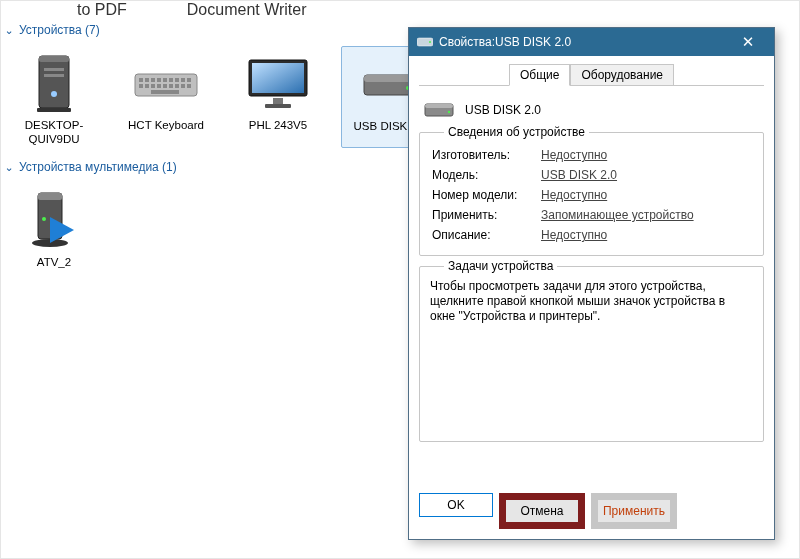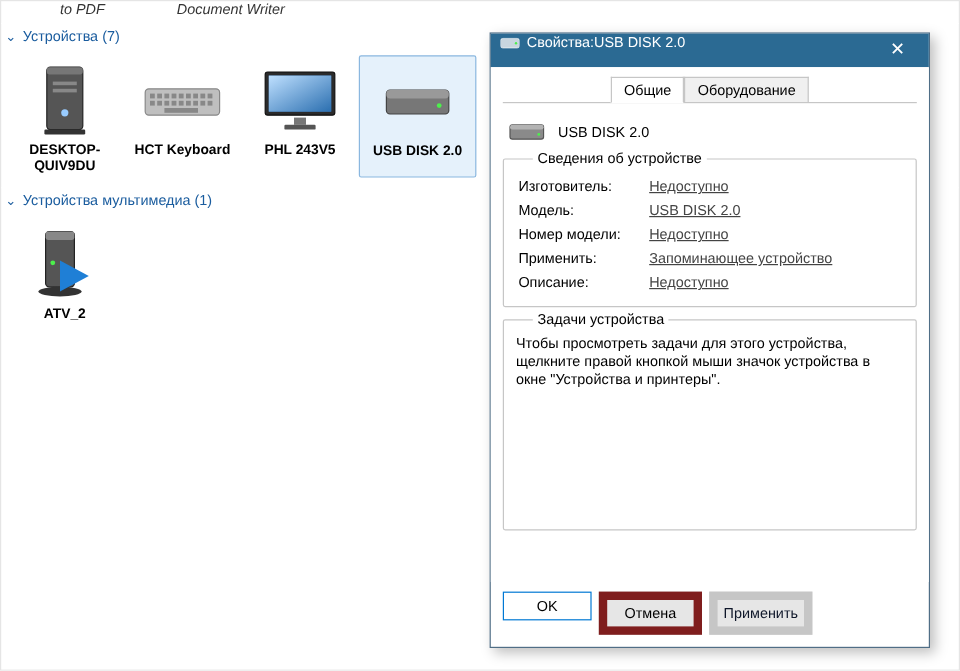--- a/index.html
+++ b/index.html
@@ -17,47 +17,45 @@
   .window {
     position: absolute;
     inset: 0;
     border: 1px solid #e5e5e5;
     box-sizing: border-box;
     background: #fff;
   }
   .trunc-row {
     height: 18px;
     color: #333;
-    padding-left: 49px;
+    padding-left: 76px;
     display: flex;
     gap: 60px;
-    font-size: 12px;
-    font-style: italic;
+    font-size: 16px;
   }
   .section-header {
     color: #1a5c9e;
     font-size: 12px;
     padding: 3px 6px 3px 2px;
     display: flex;
     align-items: center;
     gap: 4px;
     border-top: 1px solid #ffffff;
   }
   .section-header .chev {
     color: #1a5c9e;
     font-size: 11px;
     width: 12px;
     text-align: center;
   }
   .devices-grid {
     display: flex;
     flex-wrap: wrap;
     padding: 6px 0 8px 4px;
-    gap: 0;
-    font-weight: bold;
+    gap: 14px;
   }
   .device {
     width: 98px;
     display: flex;
     flex-direction: column;
     align-items: center;
     padding: 6px 0 2px 0;
     box-sizing: border-box;
   }
   .device.selected {
@@ -93,21 +91,21 @@
     box-shadow: 4px 4px 10px rgba(0,0,0,0.25);
     background: #fff;
     display: flex;
     flex-direction: column;
   }
   .dlg-title {
     height: 28px;
     background: #2b6a93;
     color: #fff;
     display: flex;
-    align-items: flex-start;
+    align-items: center;
     padding: 0 6px 0 8px;
     font-size: 12px;
   }
   .dlg-title .tic {
     width: 16px; height: 16px; margin-right: 6px;
     display:inline-flex; align-items:center; justify-content:center;
   }
   .dlg-title .close {
     margin-left: auto;
     width: 40px;
@@ -201,21 +199,21 @@
     display: inline-flex;
     align-items: center;
     justify-content: center;
     cursor: pointer;
   }
   .btn.default {
     border: 1.5px solid #0078d4;
     background: #fff;
   }
   .btn.disabled {
-    color: #0f172a;
+    color: #c2410c;
     border-color: #c6c6c6;
     cursor: default;
   }
   .group.tasks { height: 152px; }
 </style>
 </head>
 <body>
 
 <div class="window">
 

